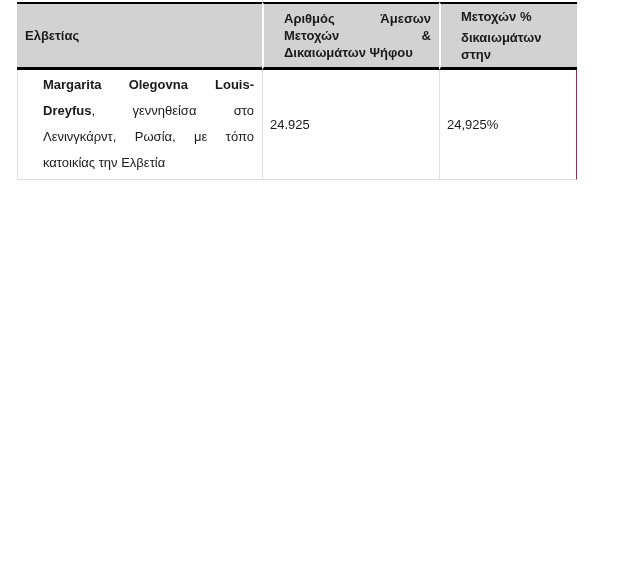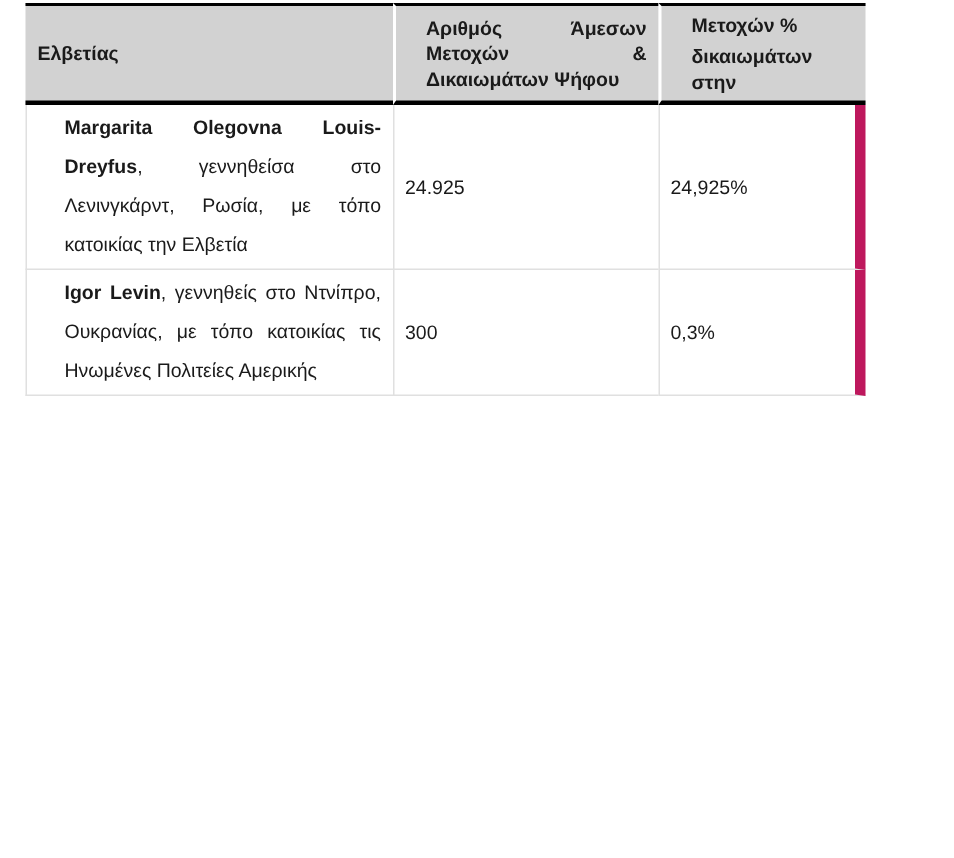--- a/index.html
+++ b/index.html
@@ -61,21 +61,21 @@
     text-align: justify;
     line-height: 26px;
   }
   tbody td.cell-shares {
     border-left: 1px solid #e0e0e0;
     vertical-align: middle;
     padding: 0 6px 0 7px;
   }
   tbody td.cell-percent {
     border-left: 1px solid #e0e0e0;
-    border-right: 7px solid #be185d;
+    border-right: 1px solid #be185d;
     vertical-align: middle;
     padding: 0 6px 0 7px;
   }
   .name-bold { font-weight: bold; }
 </style>
 </head>
 <body>
 
 <div class="page">
   <table class="shareholders">
@@ -102,22 +102,15 @@
       </tr>
     </thead>
     <tbody>
       <tr>
         <td class="cell-name">
           <span class="name-bold">Margarita Olegovna Louis-Dreyfus</span><span>, γεννηθείσα στο Λενινγκάρντ, Ρωσία, με τόπο κατοικίας την Ελβετία</span>
         </td>
         <td class="cell-shares">24.925</td>
         <td class="cell-percent">24,925%</td>
       </tr>
-      <tr>
-        <td class="cell-name">
-          <span class="name-bold">Igor Levin</span><span>, γεννηθείς στο Ντνίπρο, Ουκρανίας, με τόπο κατοικίας τις Ηνωμένες Πολιτείες Αμερικής</span>
-        </td>
-        <td class="cell-shares">300</td>
-        <td class="cell-percent">0,3%</td>
-      </tr>
     </tbody>
   </table>
 </div>
 
 </body></html>

